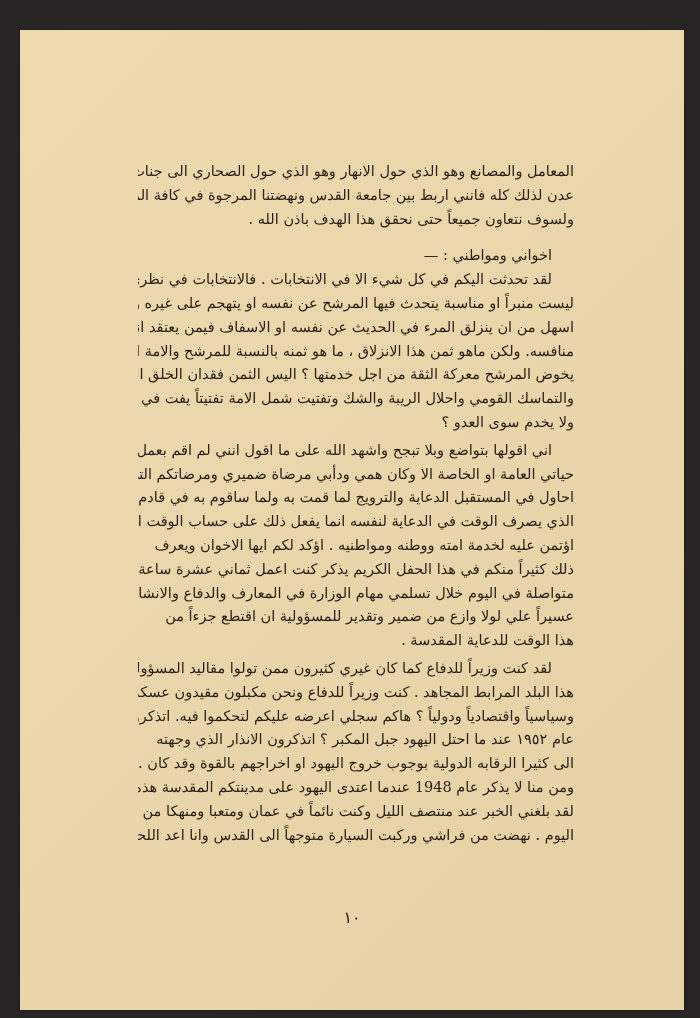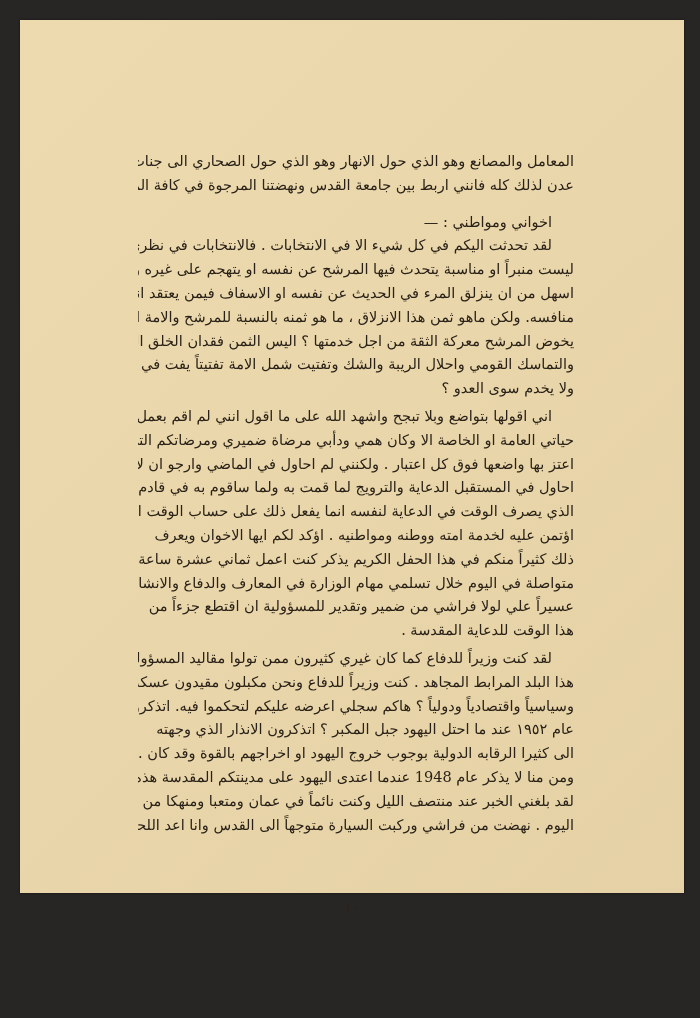--- a/index.html
+++ b/index.html
@@ -5,22 +5,22 @@
   html, body { margin: 0; padding: 0; }
   body {
     width: 700px; height: 1018px;
     background: #282624;
     position: relative;
     overflow: hidden;
     font-family: "DejaVu Serif", serif;
   }
   .page {
     position: absolute;
-    left: 20px; top: 20px;
-    width: 664px; height: 873px;
+    left: 20px; top: 30px;
+    width: 664px; height: 980px;
     background: #ecd8aa;
     background-image: linear-gradient(135deg, rgba(255,255,255,0.06), rgba(0,0,0,0.03));
     box-shadow: 0 0 2px rgba(0,0,0,0.5);
   }
   .text-block {
     position: absolute;
     left: 118px; top: 130px;
     width: 436px;
     direction: rtl;
     color: #2a2218;
@@ -39,37 +39,37 @@
     font-weight: normal;
   }
 </style>
 </head>
 <body>
 
 <div class="page">
   <div class="text-block">
     <span class="line">المعامل والمصانع وهو الذي حول الانهار وهو الذي حول الصحاري الى جنات</span>
     <span class="line">عدن لذلك كله فانني اربط بين جامعة القدس ونهضتنا المرجوة في كافة الميادين.</span>
+    <span class="line">ولسوف نتعاون جميعاً حتى نحقق هذا الهدف باذن الله .</span>
     <span class="line" style="padding-right:22px;margin-top:13px">اخواني ومواطني : —</span>
     <span class="line" style="padding-right:22px">لقد تحدثت اليكم في كل شيء الا في الانتخابات . فالانتخابات في نظري</span>
     <span class="line">ليست منبراً او مناسبة يتحدث فيها المرشح عن نفسه او يتهجم على غيره وليس</span>
     <span class="line">اسهل من ان ينزلق المرء في الحديث عن نفسه او الاسفاف فيمن يعتقد انه</span>
     <span class="line">منافسه. ولكن ماهو ثمن هذا الانزلاق ، ما هو ثمنه بالنسبة للمرشح والامة التي</span>
     <span class="line">يخوض المرشح معركة الثقة من اجل خدمتها ؟ اليس الثمن فقدان الخلق السياسي</span>
     <span class="line">والتماسك القومي واحلال الريبة والشك وتفتيت شمل الامة تفتيتاً يفت في عضدها</span>
     <span class="line">ولا يخدم سوى العدو ؟</span>
     <span class="line" style="padding-right:22px;margin-top:4px">اني اقولها بتواضع وبلا تبجح واشهد الله على ما اقول انني لم اقم بعمل في</span>
     <span class="line">حياتي العامة او الخاصة الا وكان همي ودأبي مرضاة ضميري ومرضاتكم التي</span>
-    <span class="line">اعتز بها واضعها فوق كل اعتبار . ولكنني لم احاول في الماضي وارجو ان لا</span>
     <span class="line">احاول في المستقبل الدعاية والترويج لما قمت به ولما ساقوم به في قادم الايام لان</span>
     <span class="line">الذي يصرف الوقت في الدعاية لنفسه انما يفعل ذلك على حساب الوقت الذي</span>
     <span class="line">اؤتمن عليه لخدمة امته ووطنه ومواطنيه . اؤكد لكم ايها الاخوان ويعرف</span>
     <span class="line">ذلك كثيراً منكم في هذا الحفل الكريم يذكر كنت اعمل ثماني عشرة ساعة</span>
     <span class="line">متواصلة في اليوم خلال تسلمي مهام الوزارة في المعارف والدفاع والانشاء. اكان</span>
-    <span class="line">عسيراً علي لولا فراشي من ضمير وتقدير للمسؤولية ان اقتطع جزءاً من</span>
+    <span class="line">عسيراً علي لولا وازع من ضمير وتقدير للمسؤولية ان اقتطع جزءاً من</span>
     <span class="line">هذا الوقت للدعاية المقدسة .</span>
     <span class="line" style="padding-right:22px;margin-top:4px">لقد كنت وزيراً للدفاع كما كان غيري كثيرون ممن تولوا مقاليد المسؤوليه في</span>
     <span class="line">هذا البلد المرابط المجاهد . كنت وزيراً للدفاع ونحن مكبلون مقيدون عسكرياً</span>
     <span class="line">وسياسياً واقتصادياً ودولياً ؟ هاكم سجلي اعرضه عليكم لتحكموا فيه. اتذكرون</span>
     <span class="line">عام ١٩٥٢ عند ما احتل اليهود جبل المكبر ؟ اتذكرون الانذار الذي وجهته</span>
     <span class="line">الى كثيرا الرقابه الدولية بوجوب خروج اليهود او اخراجهم بالقوة وقد كان .</span>
     <span class="line">ومن منا لا يذكر عام 1948 عندما اعتدى اليهود على مدينتكم المقدسة هذه.</span>
     <span class="line">لقد بلغني الخبر عند منتصف الليل وكنت نائماً في عمان ومتعبا ومنهكا من عمل</span>
     <span class="line">اليوم . نهضت من فراشي وركبت السيارة متوجهاً الى القدس وانا اعد اللحظات</span>
   </div>

